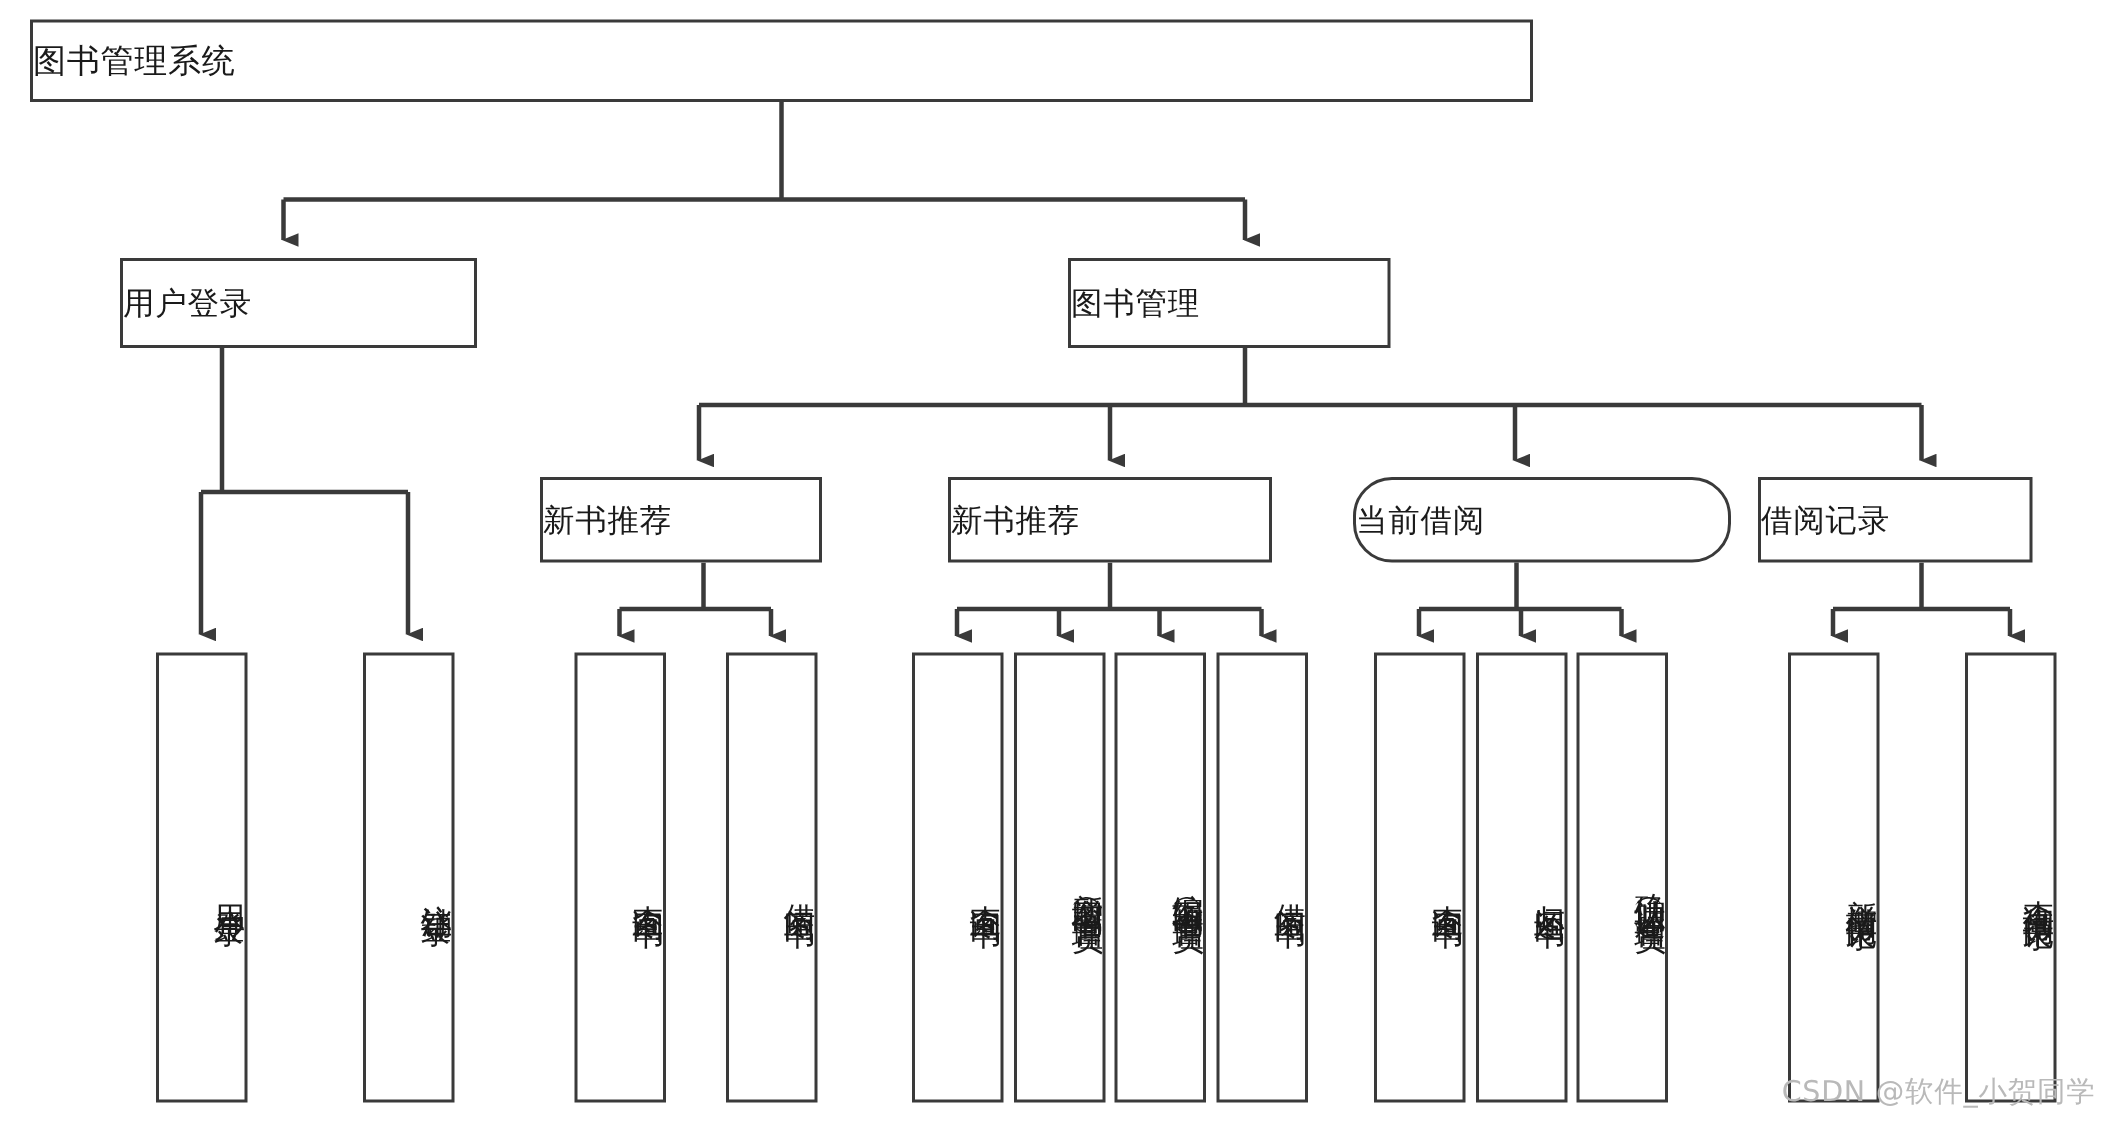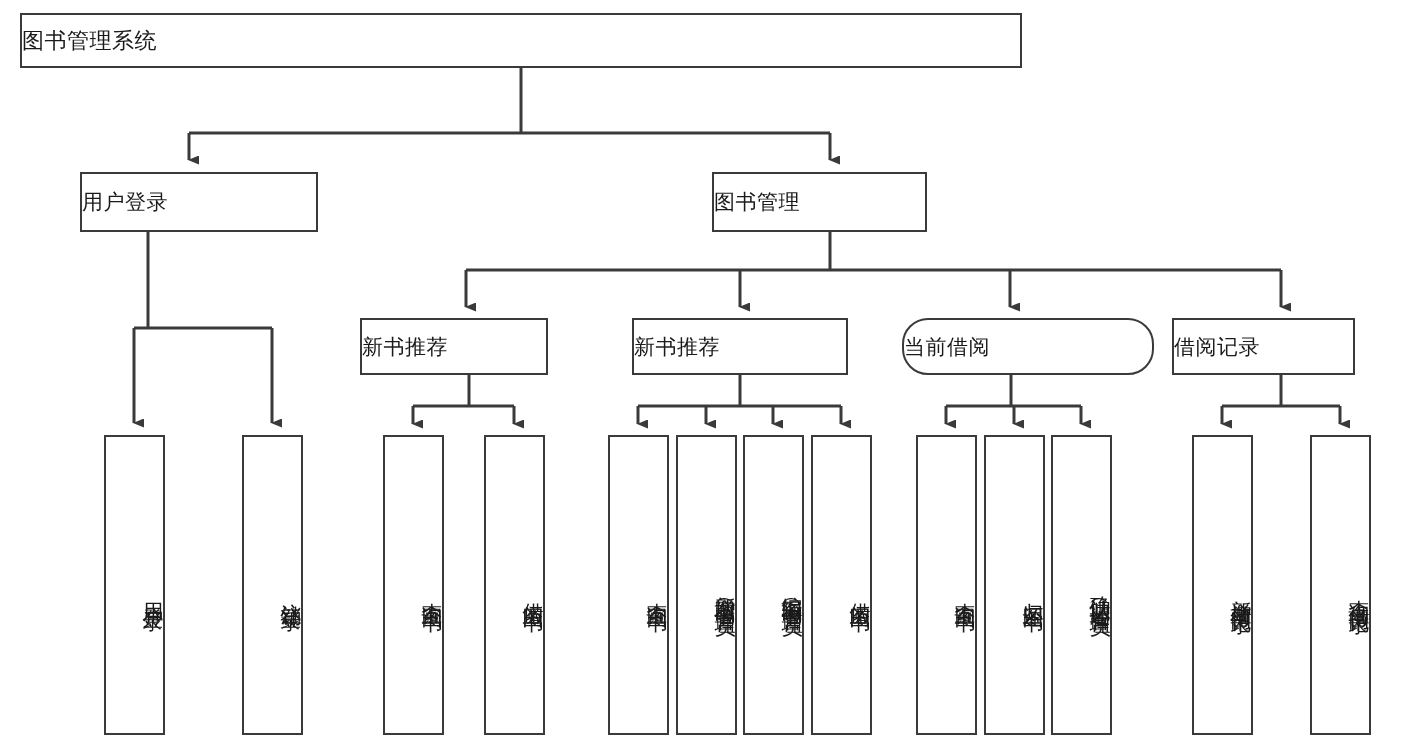--- a/index.html
+++ b/index.html
@@ -185,14 +185,15 @@
     <span class="node-label">确认归还（管理员）</span>
   </div>
 
   <div class="node node-v" style="left:1192px; top:435px; width:61px; height:300px;">
     <span class="node-label">新增借阅记录</span>
   </div>
   <div class="node node-v" style="left:1310px; top:435px; width:61px; height:300px;">
     <span class="node-label">查询借阅记录</span>
   </div>
 
+  <div class="watermark">CSDN @软件_小贺同学</div>
 
 </div>
 
 </body></html>

